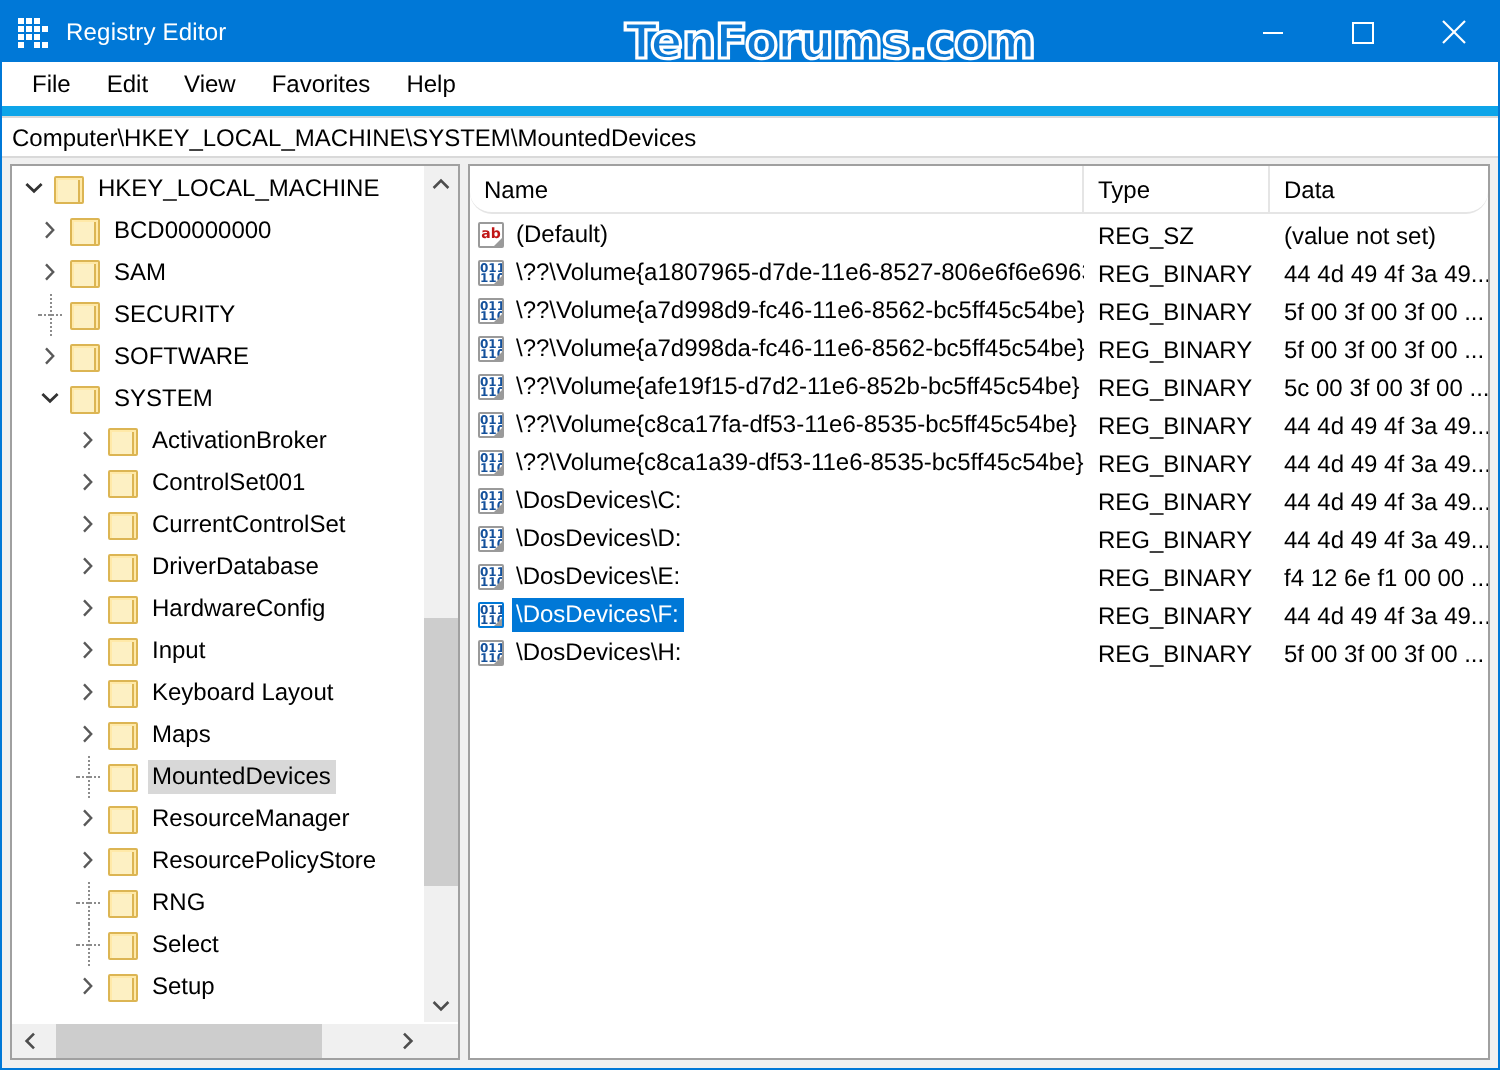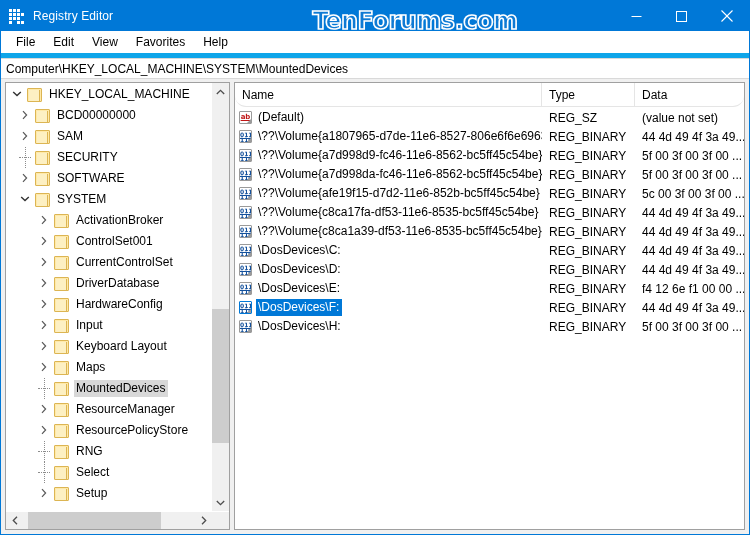--- a/index.html
+++ b/index.html
@@ -381,21 +381,20 @@
   }
   .val-icon .glyph {
     position: absolute;
     left: 0; right: 0; top: 0; bottom: 0;
     font-family: "DejaVu Sans", sans-serif;
     font-size: 6px;
     line-height: 5px;
     text-align: center;
     font-weight: bold;
     padding-top: 1px;
-    text-decoration: underline;
   }
   .val-icon.sz .glyph { color: #c01616; font-size: 7px; line-height: 11px; padding-top: 0; }
   .val-icon.bin .glyph { color: #14519c; }
   .val-icon .fold {
     position: absolute;
     right: 0; bottom: 0;
     width: 0; height: 0;
     border-left: 4px solid transparent;
     border-bottom: 4px solid #9a9a9a;
   }

